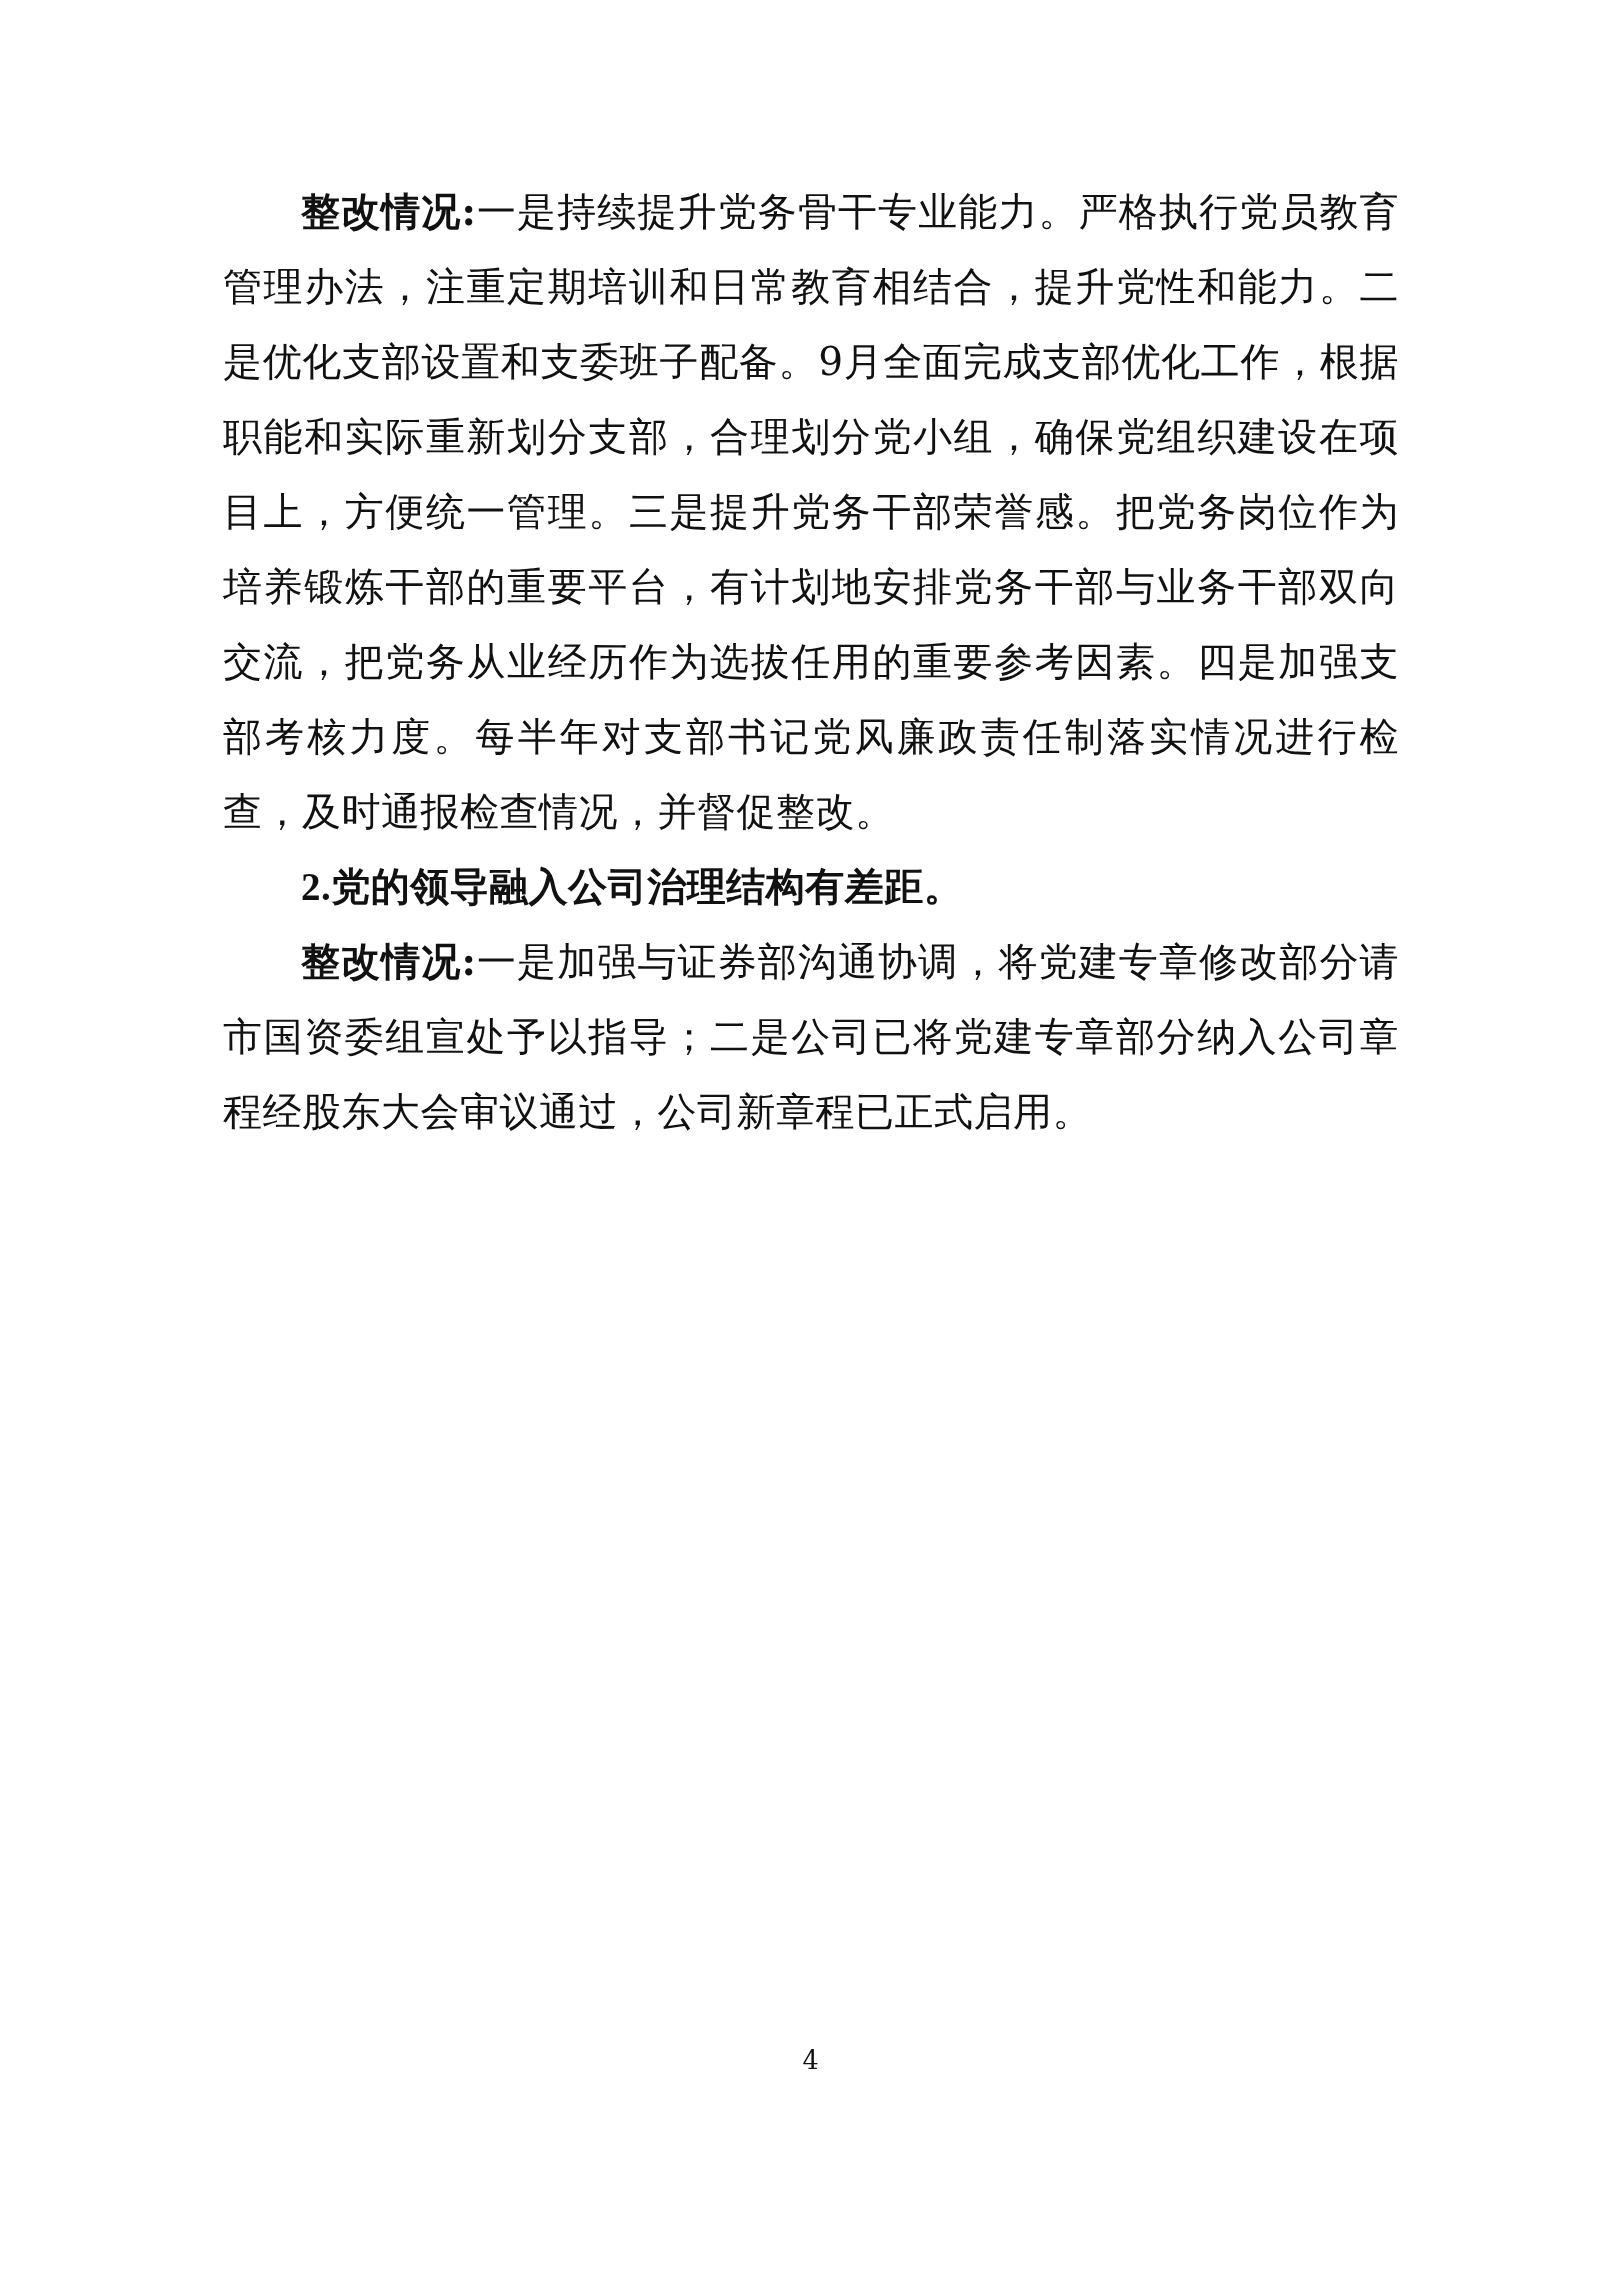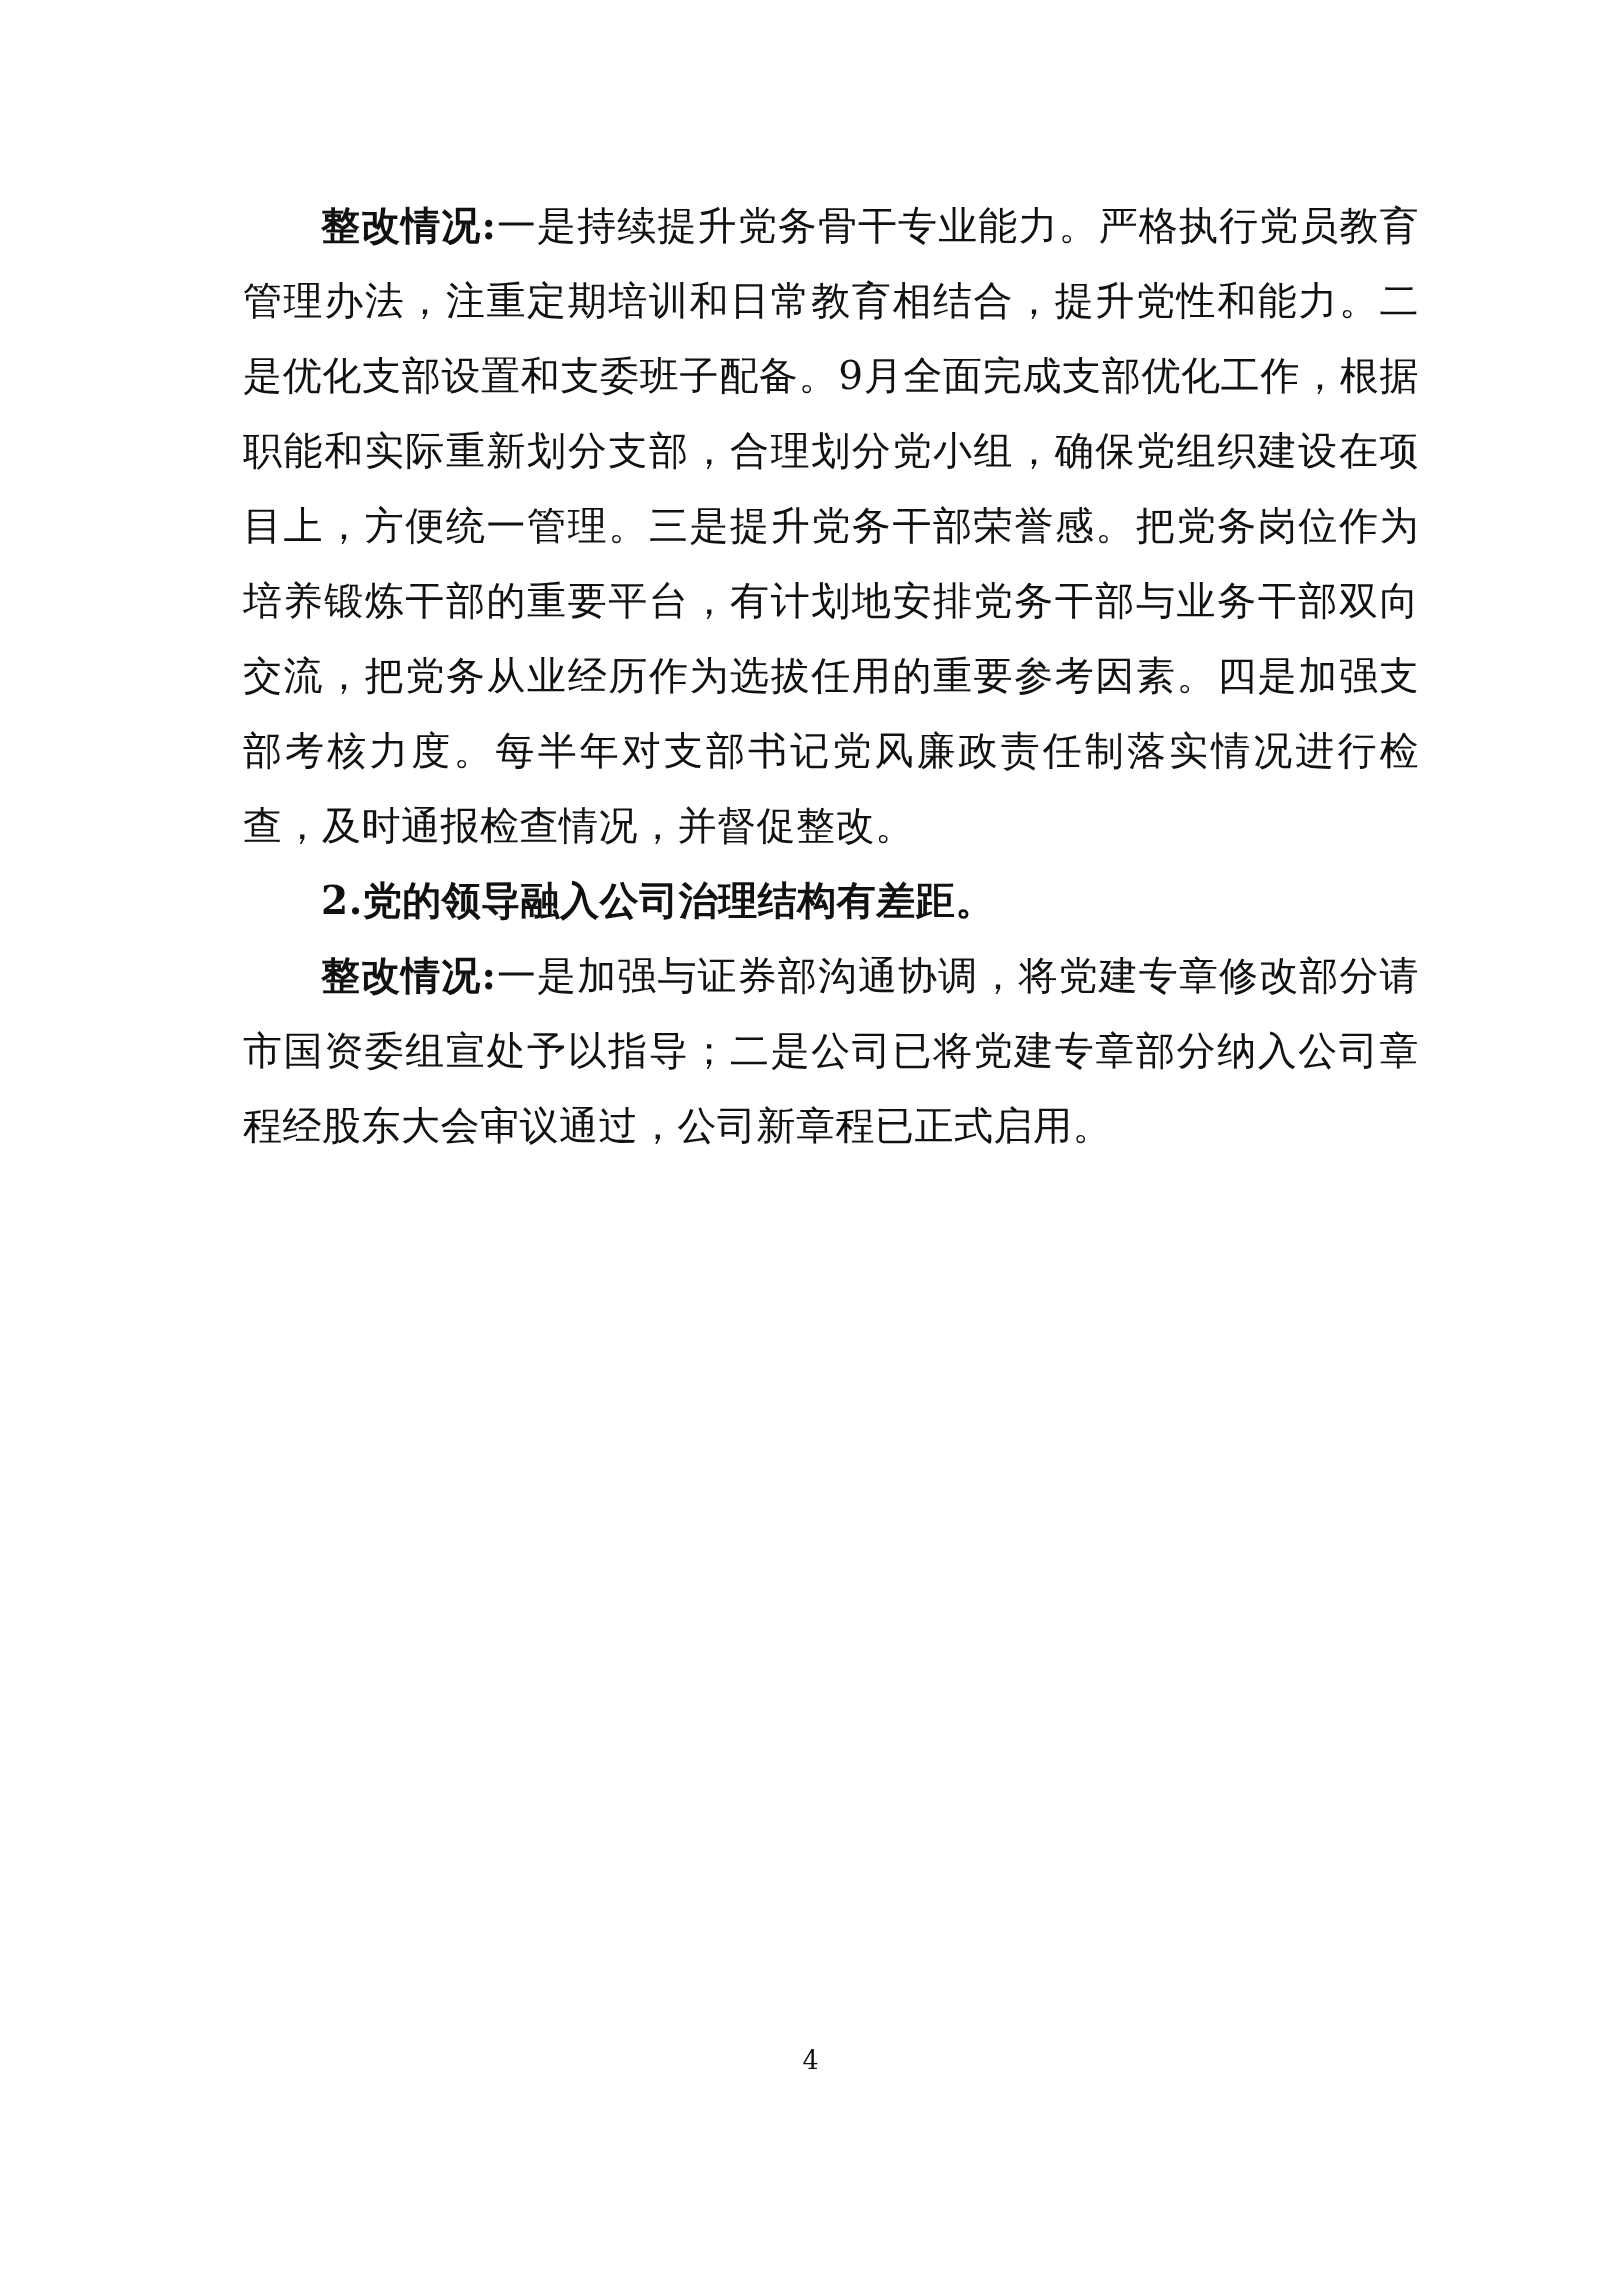--- a/index.html
+++ b/index.html
@@ -14,42 +14,42 @@
     background: #ffffff;
     margin: 0 auto;
     box-sizing: border-box;
     font-family: "DejaVu Serif", "Liberation Serif", serif;
     color: #111111;
     overflow: hidden;
   }
   .body-area {
     position: absolute;
     left: 223px;
-    top: 188px;
+    top: 174px;
     width: 1176px;
-    margin-left: 20px;
   }
   p.para {
     margin: 0 0 0 0;
     font-size: 39px;
     line-height: 75px;
     text-align: justify;
     text-justify: inter-ideograph;
     letter-spacing: 0.5px;
     text-indent: 0;
     word-break: break-all;
   }
   p.indent {
     text-indent: 78px;
   }
   .lead {
     font-weight: bold;
   }
   .bold-para {
     font-weight: bold;
+    font-family: Liberation Serif, serif;
   }
   .page-number {
     position: absolute;
     left: 0;
     right: 0;
     top: 2045px;
     text-align: center;
     font-size: 25.5px;
     font-family: "DejaVu Serif", "Liberation Serif", serif;
     color: #111111;

